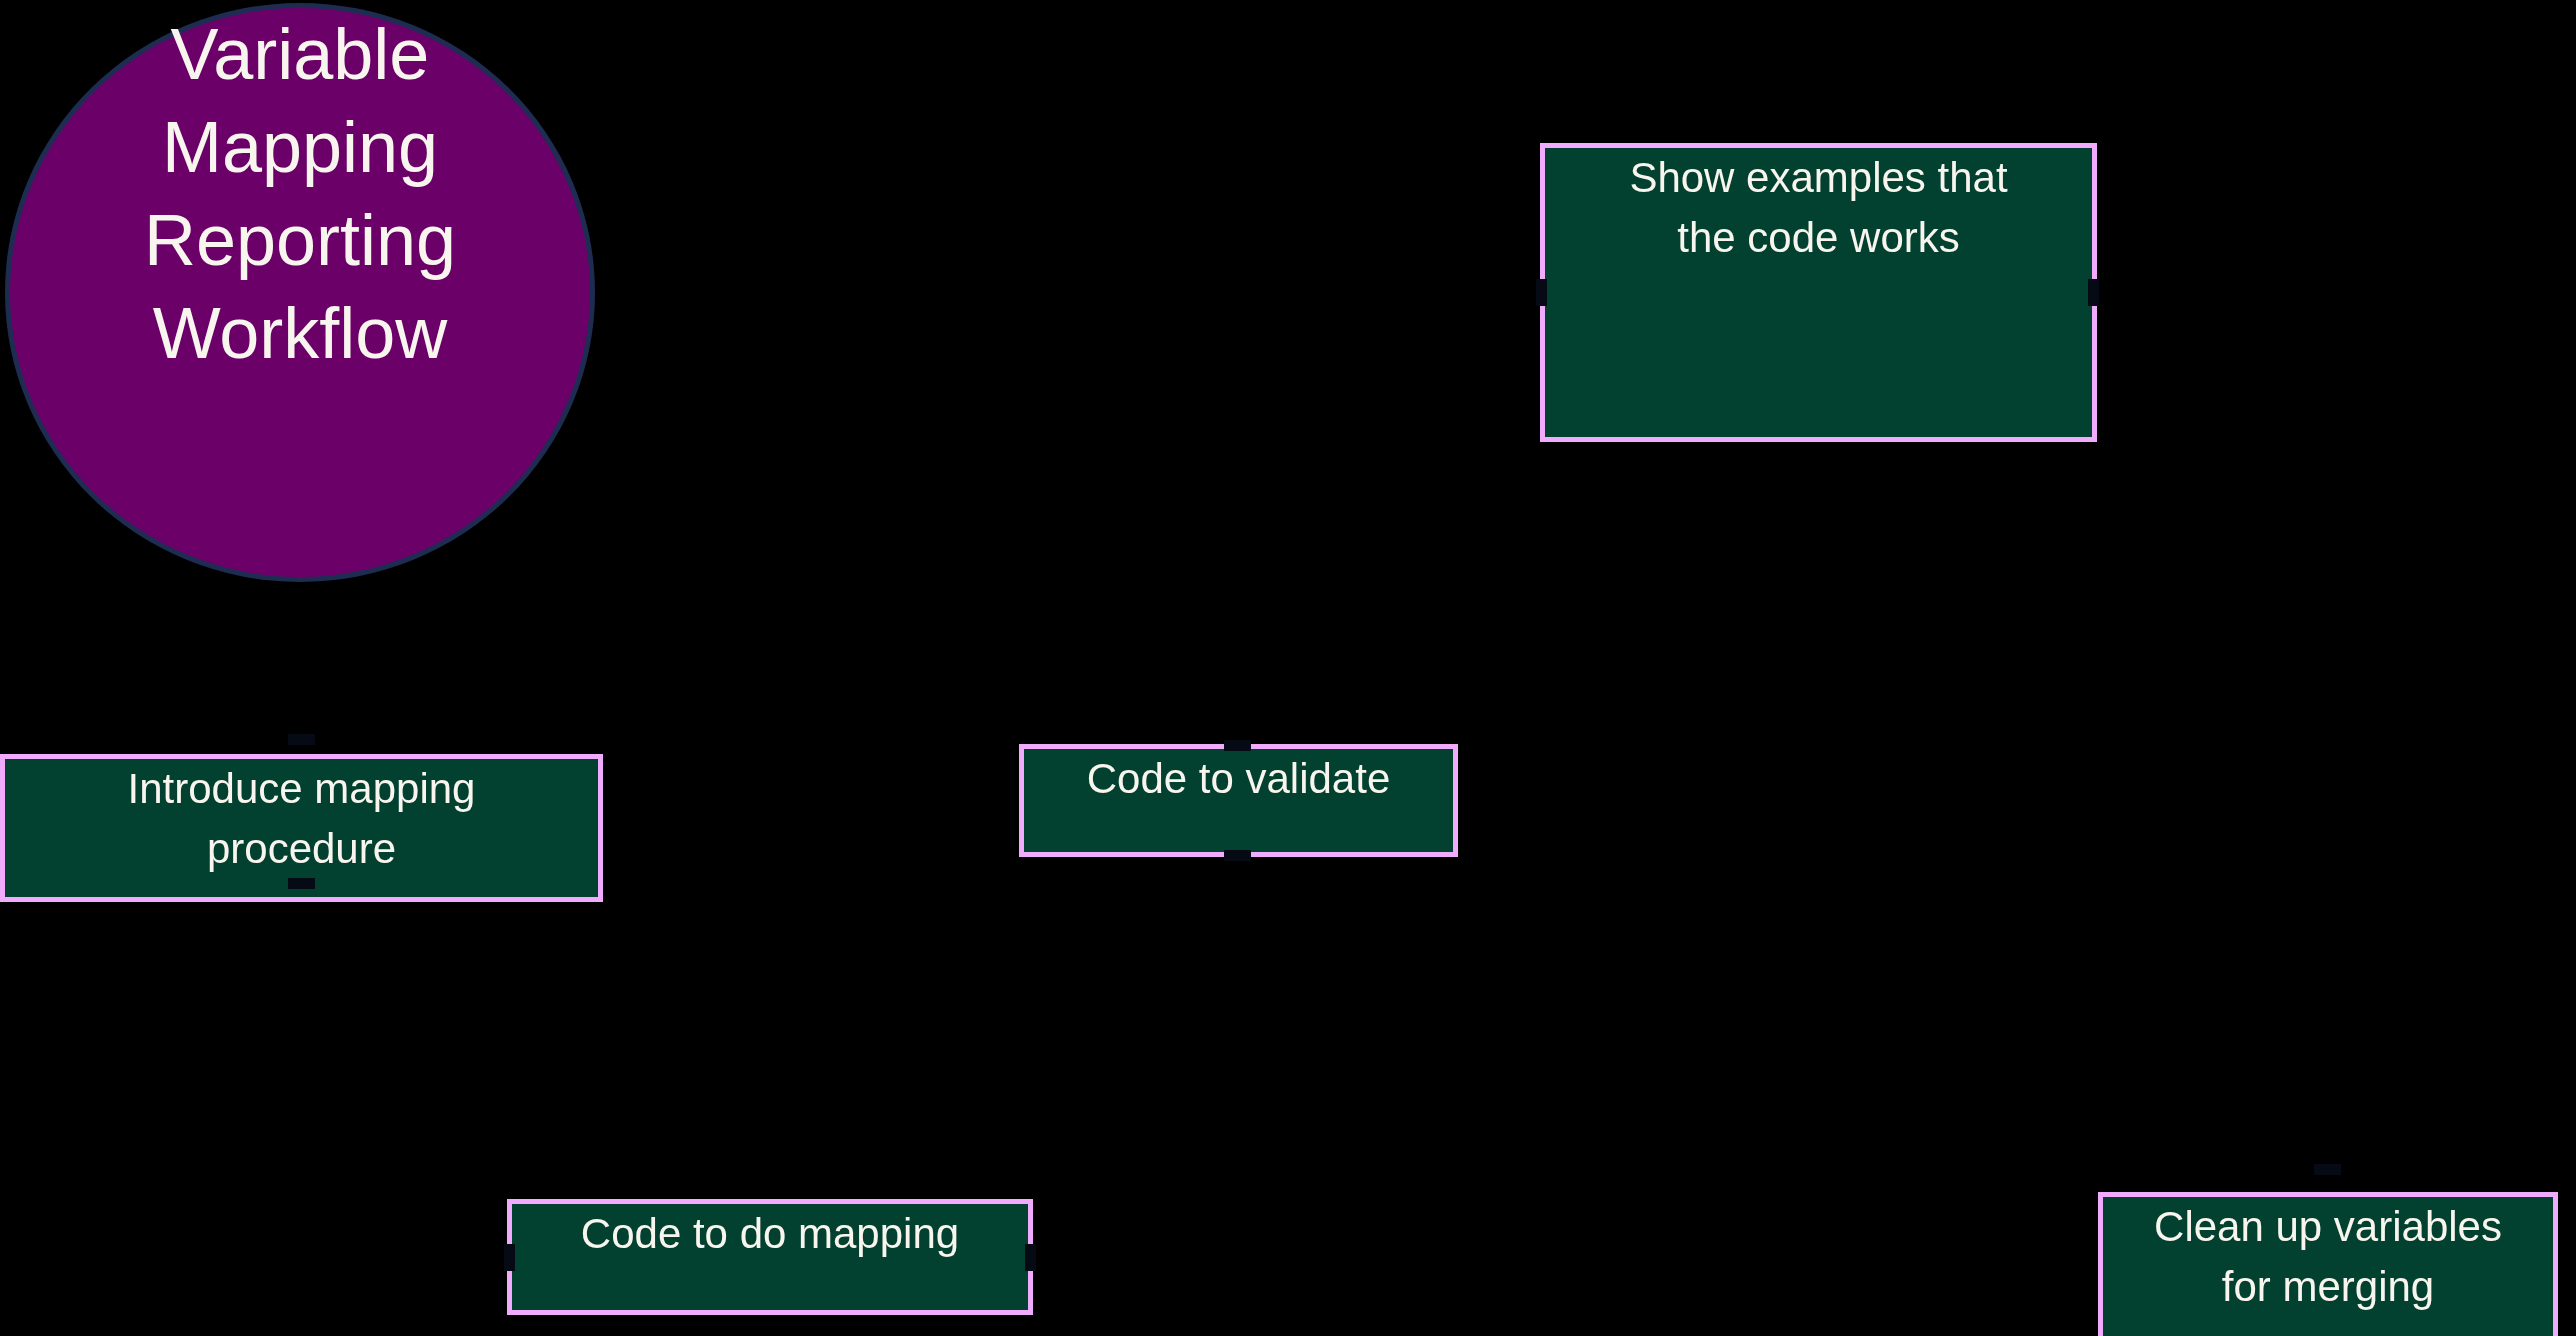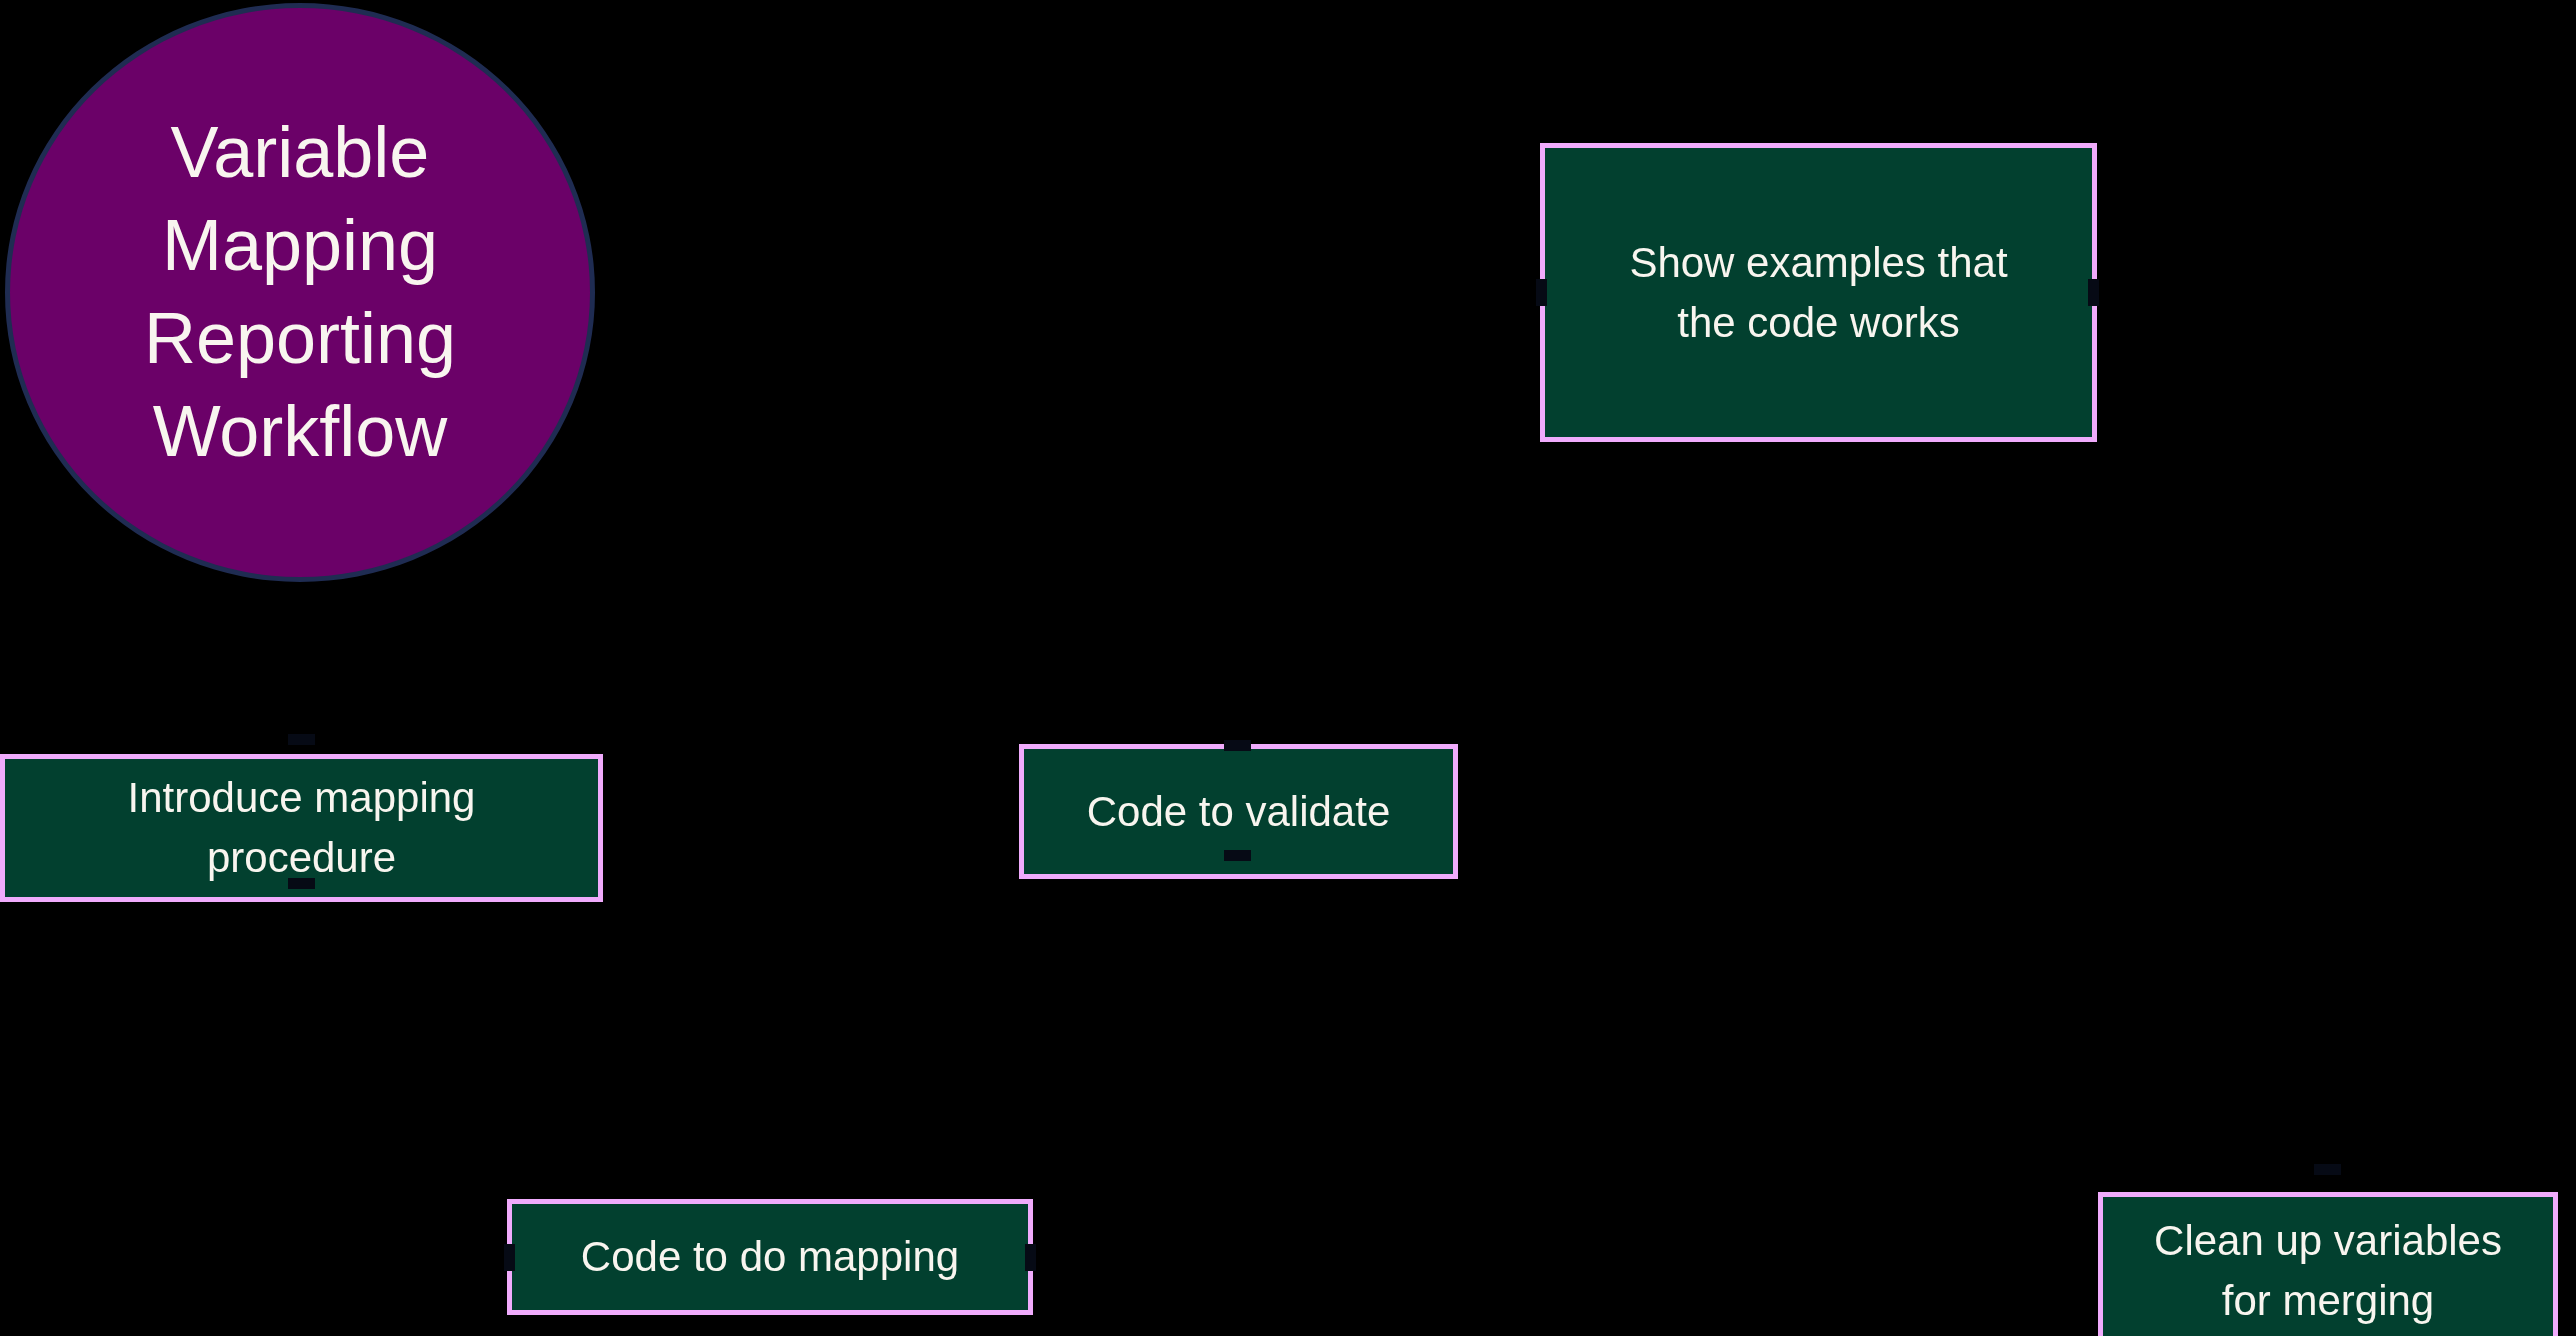--- a/index.html
+++ b/index.html
@@ -10,21 +10,20 @@
     font-family: "Liberation Sans", sans-serif;
   }
   .canvas {
     position: relative;
     width: 2576px; height: 1337px;
     background: #000000;
   }
   .node {
     position: absolute;
     display: flex;
-    align-items: center;
     justify-content: center;
     text-align: center;
     color: #f8f5ef;
     white-space: pre-line;
   }
   .circle-node {
     left: 5px; top: 2.5px;
     width: 590px; height: 579px;
     background: #6b0168;
     border: 5px solid #1f2c52;
@@ -32,21 +31,21 @@
     font-size: 72px;
     line-height: 93px;
   }
   .box-node {
     background: #02402f;
     border: 5px solid #f0abfc;
     font-size: 42px;
     line-height: 60px;
   }
   .box-introduce { left: 0px;    top: 754px; width: 603px; height: 148px; }
-  .box-validate  { left: 1019px; top: 744px; width: 439px; height: 135px; }
+  .box-validate  { left: 1019px; top: 744px; width: 439px; height: 113px; }
   .box-examples  { left: 1540px; top: 143px;  width: 557px; height: 299px; }
   .box-mapping   { left: 507px;  top: 1199px; width: 526px; height: 116px; }
   .box-cleanup   { left: 2098px; top: 1144px; width: 460px; height: 158px; margin-top: 48px; }
 
   
   .notch {
     position: absolute;
     background: #060a15;
   }
   .notch-h { width: 27px; height: 11px; }

